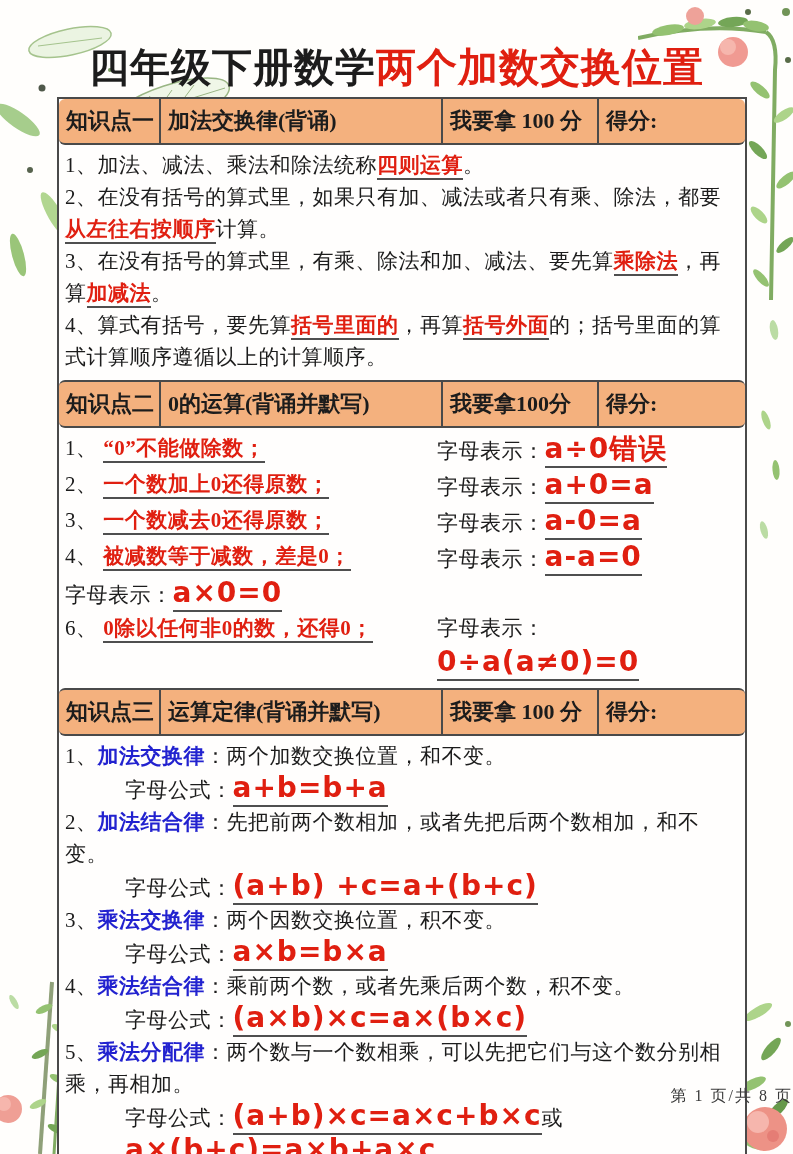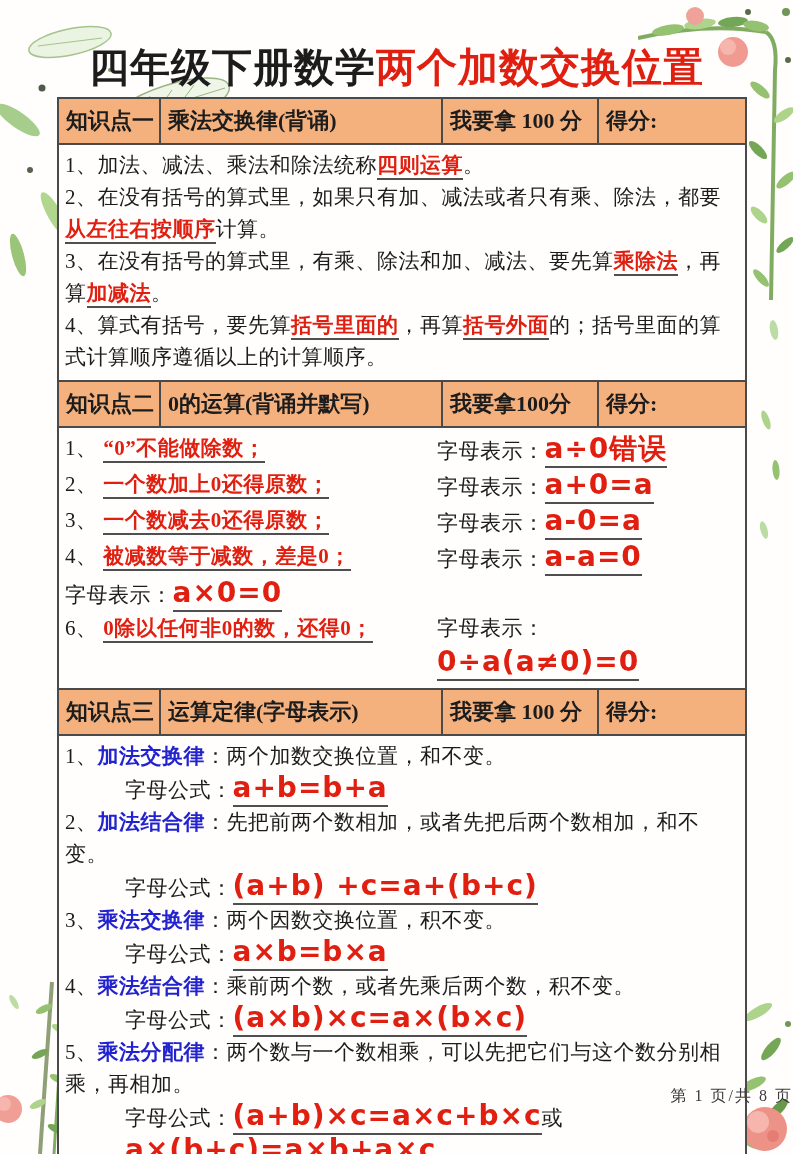--- a/index.html
+++ b/index.html
@@ -39,20 +39,21 @@
     background:#fffefd;
   }
   .header-row{
     display:flex;
     background:#f4b17e;
     border-bottom:2px solid #4a4a4a;
     height:44px;
     align-items:center;
     font-weight:bold;
     font-size:22px;
+    border-radius:6px;
   }
   .header-row + .section-body{border-top:0;}
   .section-body + .header-row{border-top:2px solid #4a4a4a;}
   .hcell{
     box-sizing:border-box;
     padding:0 4px 0 7px;
     height:100%;
     display:flex;
     align-items:center;
     border-right:2px solid #4a4a4a;
@@ -198,21 +199,21 @@
       <circle cx="185" cy="30" r="3" fill="#6a8f4f"></circle>
       <circle cx="140" cy="40" r="2.5" fill="#44523a"></circle>
     </g>
   </svg>
 
   <h1 class="title"><span class="t-black">四年级下册数学</span><span class="t-red">两个加数交换位置</span></h1>
 
   <div class="wtable" id="table">
       <div class="header-row">
         <div class="hcell col-label">知识点一</div>
-        <div class="hcell col-topic">乘法交换律(背诵)</div>
+        <div class="hcell col-topic">加法交换律(背诵)</div>
         <div class="hcell col-goal">我要拿 100 分</div>
         <div class="hcell col-score">得分:</div>
       </div>
       <div class="section-body">
         <div class="para"><span class="seg-k">1、加法、减法、乘法和除法统称</span><span class="seg-r">四则运算</span><span class="seg-k">。</span></div>
         <div class="para"><span class="seg-k">2、在没有括号的算式里，如果只有加、减法或者只有乘、除法，都要</span><span class="seg-r">从左往右按顺序</span><span class="seg-k">计算。</span></div>
         <div class="para"><span class="seg-k">3、在没有括号的算式里，有乘、除法和加、减法、要先算</span><span class="seg-r">乘除法</span><span class="seg-k">，再算</span><span class="seg-r">加减法</span><span class="seg-k">。</span></div>
         <div class="para"><span class="seg-k">4、算式有括号，要先算</span><span class="seg-r">括号里面的</span><span class="seg-k">，再算</span><span class="seg-r">括号外面</span><span class="seg-k">的；括号里面的算式计算顺序遵循以上的计算顺序。</span></div>
       </div>
       <div class="header-row">
@@ -241,21 +242,21 @@
         <div class="row2">
           <div class="row2-right"><span class="seg-k">字母表示：</span><span class="seg-f">a×0=0</span></div>
         </div>
         <div class="row2">
           <div class="row2-left"><span class="seg-k">6、 </span><span class="seg-r">0除以任何非0的数，还得0；</span></div>
           <div class="row2-right"><span class="seg-k">字母表示：</span><span class="seg-f">0÷a(a≠0)=0</span></div>
         </div>
       </div>
       <div class="header-row">
         <div class="hcell col-label">知识点三</div>
-        <div class="hcell col-topic">运算定律(字母表示)</div>
+        <div class="hcell col-topic">运算定律(背诵并默写)</div>
         <div class="hcell col-goal">我要拿 100 分</div>
         <div class="hcell col-score">得分:</div>
       </div>
       <div class="section-body">
         <div class="para"><span class="seg-k">1、</span><span class="seg-b">加法交换律</span><span class="seg-k">：两个加数交换位置，和不变。</span></div>
         <div class="para indent"><span class="seg-k">字母公式：</span><span class="seg-f">a+b=b+a</span></div>
         <div class="para"><span class="seg-k">2、</span><span class="seg-b">加法结合律</span><span class="seg-k">：先把前两个数相加，或者先把后两个数相加，和不变。</span></div>
         <div class="para indent"><span class="seg-k">字母公式：</span><span class="seg-f">(a+b) +c=a+(b+c)</span></div>
         <div class="para"><span class="seg-k">3、</span><span class="seg-b">乘法交换律</span><span class="seg-k">：两个因数交换位置，积不变。</span></div>
         <div class="para indent"><span class="seg-k">字母公式：</span><span class="seg-f">a×b=b×a</span></div>

